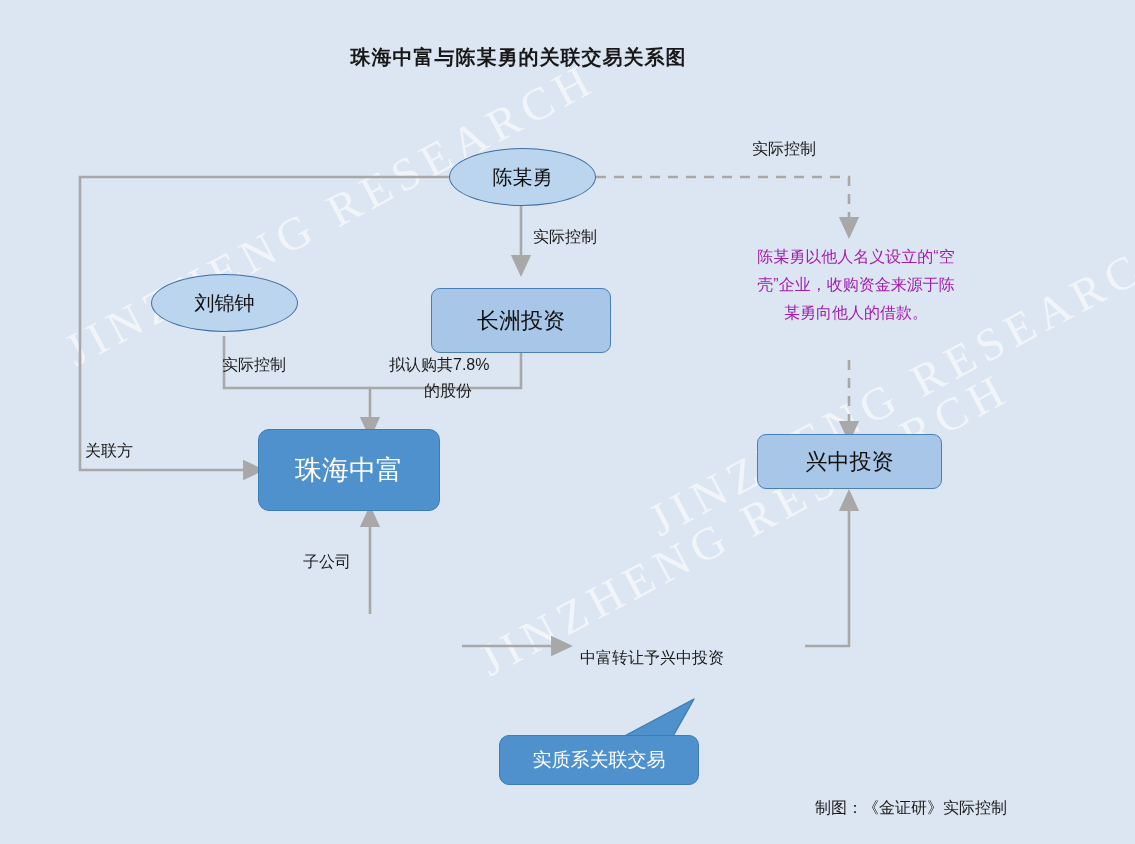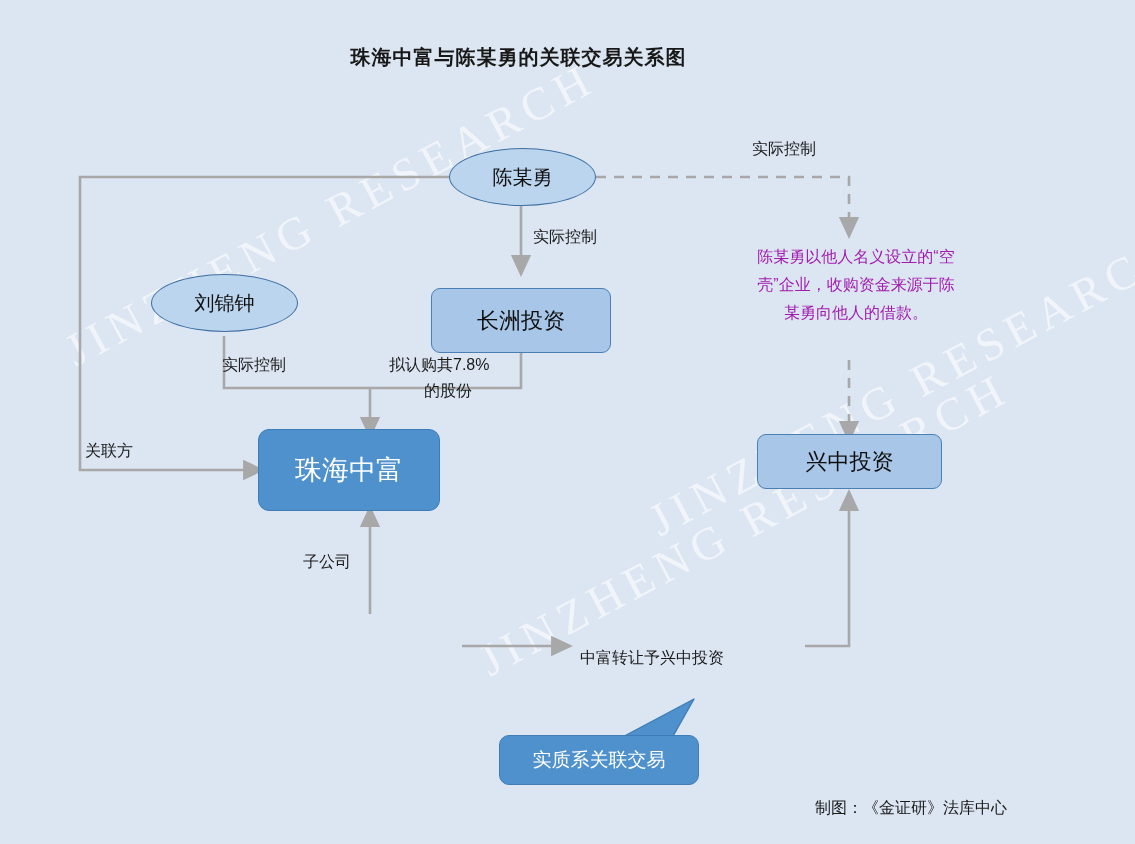--- a/index.html
+++ b/index.html
@@ -191,15 +191,15 @@
     <div>某勇向他人的借款。</div>
   </div>
 
   <svg class="callout-tail" xmlns="http://www.w3.org/2000/svg" viewBox="0 0 110 60">
     <path d="M2,52 L96,2 L70,48 z" fill="#4f91cd" stroke="#3d7cb5" stroke-width="1.4" stroke-linejoin="round"></path>
   </svg>
   <div class="callout">
     <span>实质系关联交易</span>
   </div>
 
-  <div class="footer">制图：《金证研》法库中心</div>
+  <div class="footer">制图：《金证研》实际控制</div>
 
 </div>
 
 </body></html>

